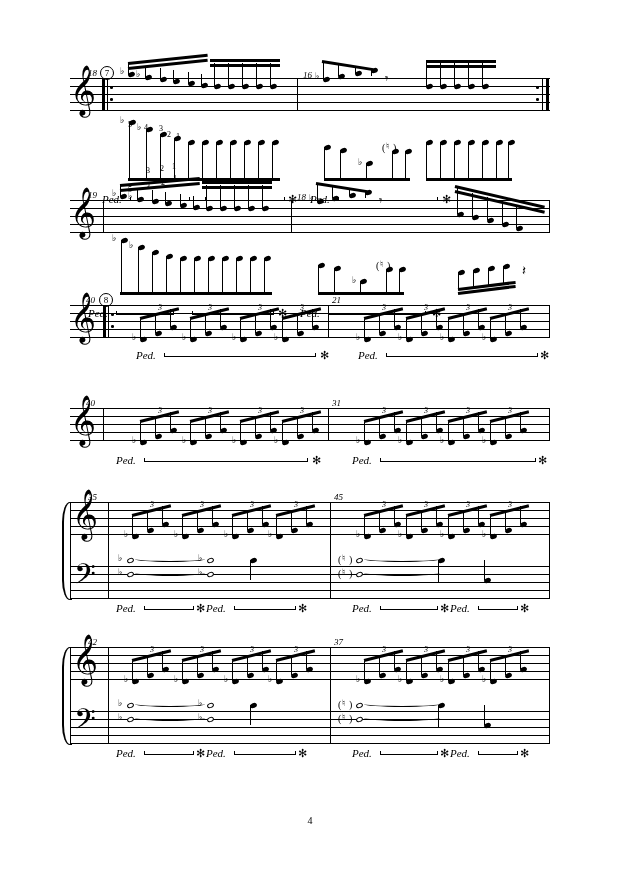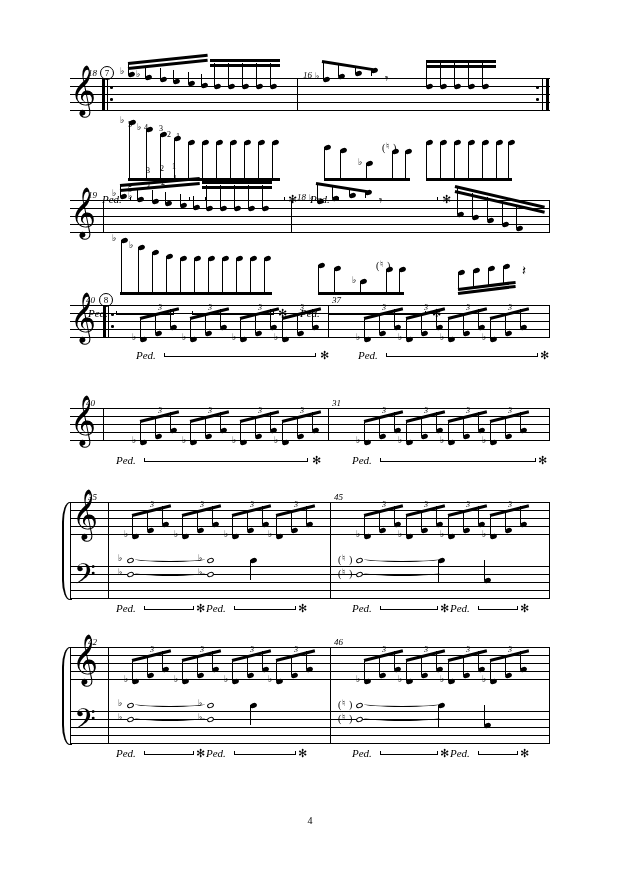--- a/index.html
+++ b/index.html
@@ -564,21 +564,21 @@
     <div class="beam" style="left:282px; top:22px; width:40px; transform:rotate(-14deg);"></div>
     <div class="acc small" style="left:274px; top:38px;">♭</div>
     <div class="note" style="left:282px; top:42px;"></div>
     <div class="stem" style="left:282px; top:24px; height:20px;"></div>
     <div class="note" style="left:297px; top:36px;"></div>
     <div class="stem" style="left:297px; top:19px; height:19px;"></div>
     <div class="note" style="left:312px; top:30px;"></div>
     <div class="stem" style="left:312px; top:14px; height:18px;"></div>
 
     <div class="barline" style="left:328px; top:10px; height:33px;"></div>
-    <div class="measnum" style="left:332px; top:0px;">37</div>
+    <div class="measnum" style="left:332px; top:0px;">21</div>
 
     <div class="tup" style="left:382px; top:8px;">3</div>
     <div class="beam" style="left:364px; top:22px; width:40px; transform:rotate(-14deg);"></div>
     <div class="acc small" style="left:356px; top:38px;">♭</div>
     <div class="note" style="left:364px; top:42px;"></div>
     <div class="stem" style="left:364px; top:24px; height:20px;"></div>
     <div class="note" style="left:379px; top:36px;"></div>
     <div class="stem" style="left:379px; top:19px; height:19px;"></div>
     <div class="note" style="left:394px; top:30px;"></div>
     <div class="stem" style="left:394px; top:14px; height:18px;"></div>
@@ -947,21 +947,21 @@
     <div class="tie" style="left:135px; top:58px; width:70px;"></div>
     <div class="tie" style="left:135px; top:72px; width:70px;"></div>
     <div class="acc small" style="left:198px; top:56px;">♭</div>
     <div class="note hollow" style="left:207px; top:60px;"></div>
     <div class="acc small" style="left:198px; top:70px;">♭</div>
     <div class="note hollow" style="left:207px; top:74px;"></div>
     <div class="note" style="left:250px; top:60px;"></div>
     <div class="stem" style="left:250px; top:62px; height:20px;"></div>
 
     <div class="barline" style="left:330px; top:4px; height:96px;"></div>
-    <div class="measnum" style="left:334px; top:-6px;">46</div>
+    <div class="measnum" style="left:334px; top:-6px;">37</div>
 
     <div class="tup" style="left:382px; top:2px;">3</div>
     <div class="beam" style="left:364px; top:16px; width:40px; transform:rotate(-14deg);"></div>
     <div class="acc small" style="left:356px; top:32px;">♭</div>
     <div class="note" style="left:364px; top:36px;"></div>
     <div class="stem" style="left:364px; top:18px; height:20px;"></div>
     <div class="note" style="left:379px; top:30px;"></div>
     <div class="stem" style="left:379px; top:13px; height:19px;"></div>
     <div class="note" style="left:394px; top:24px;"></div>
     <div class="stem" style="left:394px; top:8px; height:18px;"></div>

